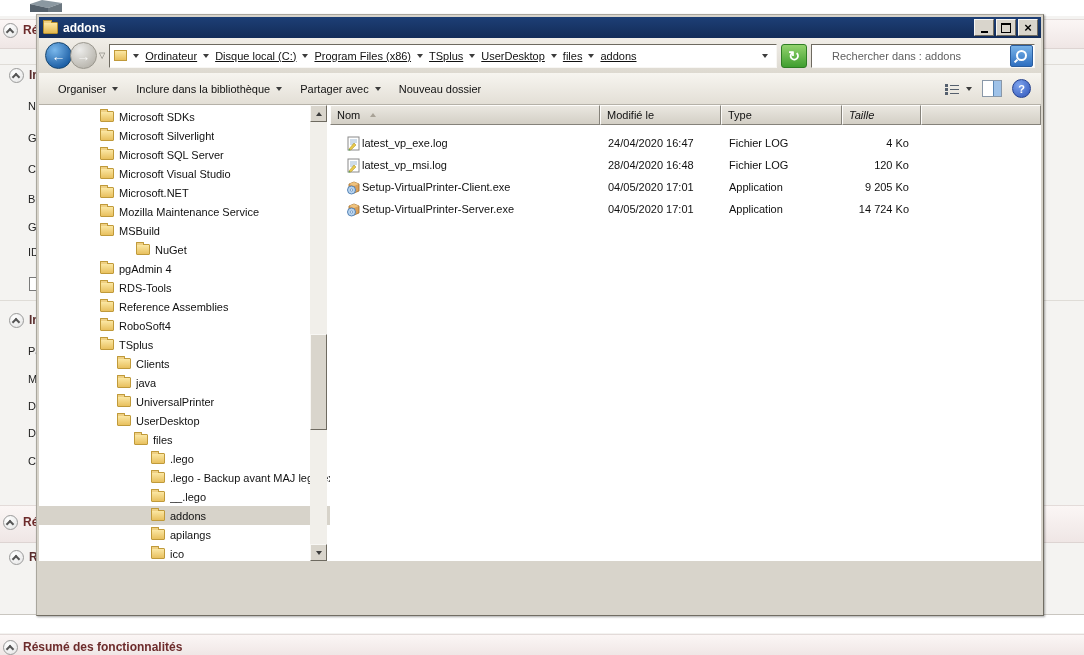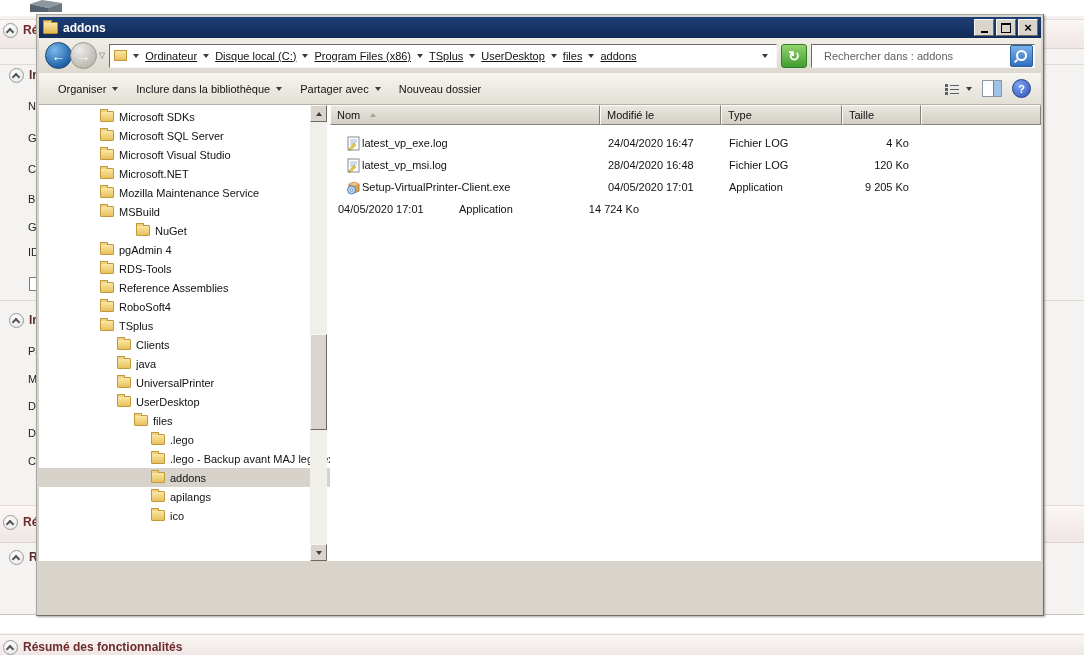--- a/index.html
+++ b/index.html
@@ -50,21 +50,21 @@
             display:flex;align-items:center;padding:0 4px;font-size:11px;overflow:hidden;}
   .crumb{padding:2px 3px;white-space:nowrap;cursor:default;text-decoration:underline;}
   .csep{width:0;height:0;border-left:3.5px solid transparent;border-right:3.5px solid transparent;
         border-top:4px solid #3c3c3c;margin:0 3px;flex:none;}
   .crumb-hist{margin-left:auto;margin-right:4px;}
   .refreshbtn{width:24px;height:22px;flex:none;border-radius:3px;border:1px solid #2f7d24;
               background:linear-gradient(180deg,#93d36e,#3f9e2f);color:#fff;display:flex;align-items:center;
               justify-content:center;font-size:14px;font-weight:bold;}
   .searchbox{width:222px;height:22px;flex:none;background:#fff;border:1px solid;
              border-color:#6e6a60 #f8f7f4 #f8f7f4 #6e6a60;display:flex;align-items:center;box-sizing:content-box;}
-  .search-text{flex:1;color:#5f5f5f;font-size:11px;padding-left:12px;white-space:nowrap;overflow:hidden;}
+  .search-text{flex:1;color:#5f5f5f;font-size:11px;padding-left:20px;white-space:nowrap;overflow:hidden;}
   .searchbtn{width:21px;height:20px;margin:1px;border-radius:2px;flex:none;
              background:linear-gradient(180deg,#79b3e8,#2f6fc0);border:1px solid #2a5d9e;
              display:flex;align-items:center;justify-content:center;}
   .mag{width:7px;height:7px;border:2px solid #fff;border-radius:50%;position:relative;}
   .mag::after{content:"";position:absolute;width:2px;height:4px;background:#fff;left:-3px;top:7px;transform:rotate(45deg);}
 
   
   .cmdbar{height:31px;background:linear-gradient(180deg,#f7f5f0,#e3dfd6);
           border-bottom:1px solid #b5b1a8;display:flex;align-items:center;padding:0 10px;font-size:11px;}
   .cmd{display:flex;align-items:center;gap:6px;padding:5px 9px;white-space:nowrap;}
@@ -103,21 +103,21 @@
   .tri-down{width:0;height:0;border-left:3.5px solid transparent;border-right:3.5px solid transparent;border-top:4px solid #3c3c3c;}
   .sthumb{position:absolute;left:0;top:229px;width:17px;height:96px;background:#d9d5cc;border:1px solid;
           border-color:#f8f7f4 #6e6a60 #6e6a60 #f8f7f4;box-sizing:border-box;}
 
   
   .listpane{flex:1;display:flex;flex-direction:column;overflow:hidden;}
   .lheader{display:flex;height:20px;flex:none;font-size:11px;}
   .hcell{background:linear-gradient(180deg,#eae7e0,#d3cfc5);border:1px solid;
          border-color:#fdfcfa #85827a #85827a #fdfcfa;box-sizing:border-box;
          display:flex;align-items:center;padding:0 6px;white-space:nowrap;}
-  .h-name{width:270px;} .h-mod{width:121px;} .h-type{width:121px;} .h-size{width:79px;} .h-fill{flex:1;}
+  .h-name{width:270px;} .h-mod{width:121px;} .h-type{width:121px;} .h-size{width:79px;font-style:italic;} .h-fill{flex:1;}
   .sortarrow{width:0;height:0;border-left:3.5px solid transparent;border-right:3.5px solid transparent;
              border-bottom:4px solid #a8a296;margin-left:10px;}
   .lrows{padding-top:7px;}
   .lrow{display:flex;height:22px;align-items:center;font-size:11px;}
   .c-name{width:270px;box-sizing:border-box;padding-left:16px;display:flex;align-items:center;gap:1px;overflow:hidden;white-space:nowrap;}
   .c-mod{width:121px;box-sizing:border-box;padding-left:8px;}
   .c-type{width:121px;box-sizing:border-box;padding-left:8px;}
   .c-size{width:79px;box-sizing:border-box;text-align:right;padding-right:12px;}
   .ic{width:15px;height:15px;flex:none;display:none;}
   .lrow[data-icon="log"] .ic-log{display:block;}
@@ -260,20 +260,24 @@
 
   <div class="mainarea">
     <div class="treepane">
       <div id="tree">
           <div class="trow" style="padding-left: 61px;">
     <span class="folder"></span>
     <span class="tlabel">Microsoft SDKs</span>
   </div>
           <div class="trow" style="padding-left: 61px;">
     <span class="folder"></span>
+    <span class="tlabel">Microsoft Silverlight</span>
+  </div>
+          <div class="trow" style="padding-left: 61px;">
+    <span class="folder"></span>
     <span class="tlabel">Microsoft SQL Server</span>
   </div>
           <div class="trow" style="padding-left: 61px;">
     <span class="folder"></span>
     <span class="tlabel">Microsoft Visual Studio</span>
   </div>
           <div class="trow" style="padding-left: 61px;">
     <span class="folder"></span>
     <span class="tlabel">Microsoft.NET</span>
   </div>
@@ -329,20 +333,24 @@
     <span class="folder"></span>
     <span class="tlabel">files</span>
   </div>
           <div class="trow" style="padding-left: 112px;">
     <span class="folder"></span>
     <span class="tlabel">.lego</span>
   </div>
           <div class="trow" style="padding-left: 112px;">
     <span class="folder"></span>
     <span class="tlabel">.lego - Backup avant MAJ lego ex</span>
+  </div>
+          <div class="trow" style="padding-left: 112px;">
+    <span class="folder"></span>
+    <span class="tlabel">__.lego</span>
   </div>
           <div class="trow sel" style="padding-left: 112px;">
     <span class="folder"></span>
     <span class="tlabel">addons</span>
   </div>
           <div class="trow" style="padding-left: 112px;">
     <span class="folder"></span>
     <span class="tlabel">apilangs</span>
   </div>
           <div class="trow" style="padding-left: 112px;">
@@ -423,20 +431,31 @@
         <circle cx="5.5" cy="10" r="4" fill="#b9d4ee" stroke="#4a7ab0" stroke-width="0.9"></circle>
         <circle cx="5.5" cy="10" r="1.2" fill="#eef4fb" stroke="#4a7ab0" stroke-width="0.6"></circle>
       </svg>
       <span class="fname">Setup-VirtualPrinter-Client.exe</span>
     </span>
     <span class="c-mod">04/05/2020 17:01</span>
     <span class="c-type">Application</span>
     <span class="c-size">9 205 Ko</span>
   </div>
           <div class="lrow" data-icon="installer">
+    <span class="c-name">
+
+      <svg class="ic ic-app" width="15" height="15" viewBox="0 0 15 15">
+        <path d="M3 4 L8 2 L13 4 L13 11 L8 13 L3 11 Z" fill="#d9a05a" stroke="#9c6a2a" stroke-width="0.8"></path>
+        <path d="M3 4 L8 6 L13 4 L8 2 Z" fill="#eec27e"></path>
+        <path d="M8 6 L8 13" stroke="#9c6a2a" stroke-width="0.6"></path>
+        <circle cx="5.5" cy="10" r="4" fill="#b9d4ee" stroke="#4a7ab0" stroke-width="0.9"></circle>
+        <circle cx="5.5" cy="10" r="1.2" fill="#eef4fb" stroke="#4a7ab0" stroke-width="0.6"></circle>
+      </svg>
+      <span class="fname">Setup-VirtualPrinter-Server.exe</span>
+    </span>
     <span class="c-mod">04/05/2020 17:01</span>
     <span class="c-type">Application</span>
     <span class="c-size">14 724 Ko</span>
   </div>
         </div>
     </div>
   </div>
 
 </div>
 

